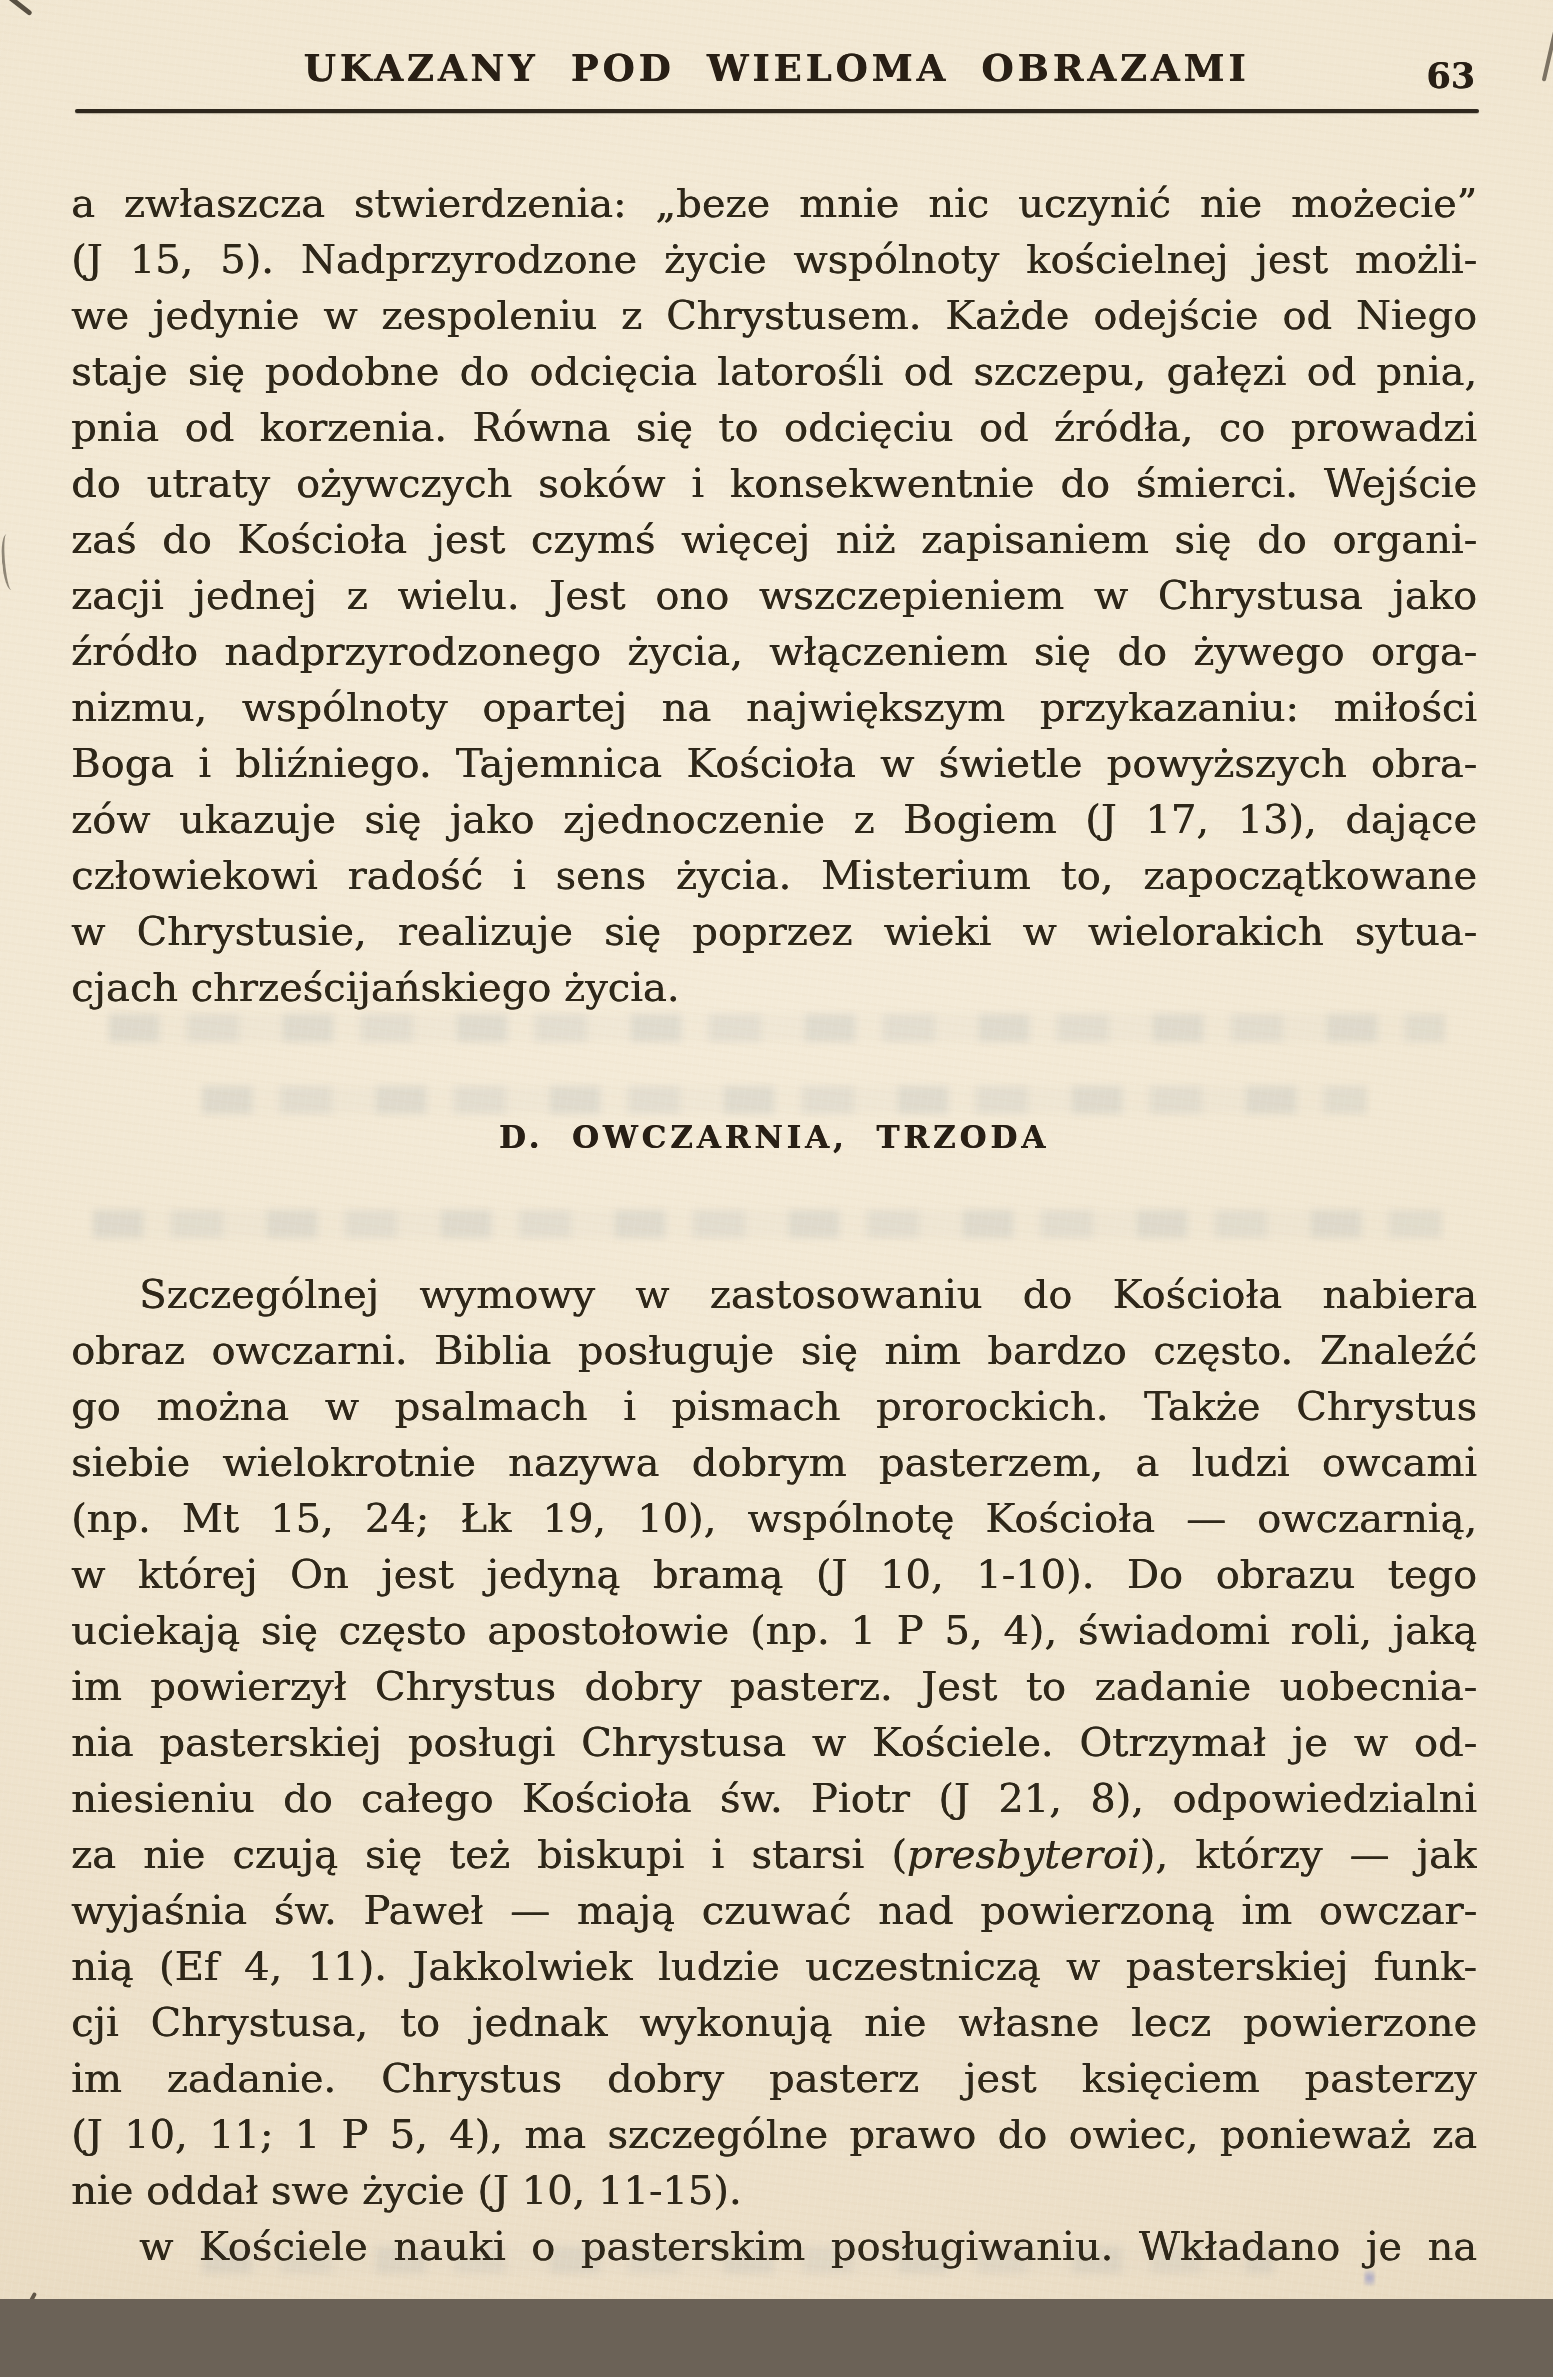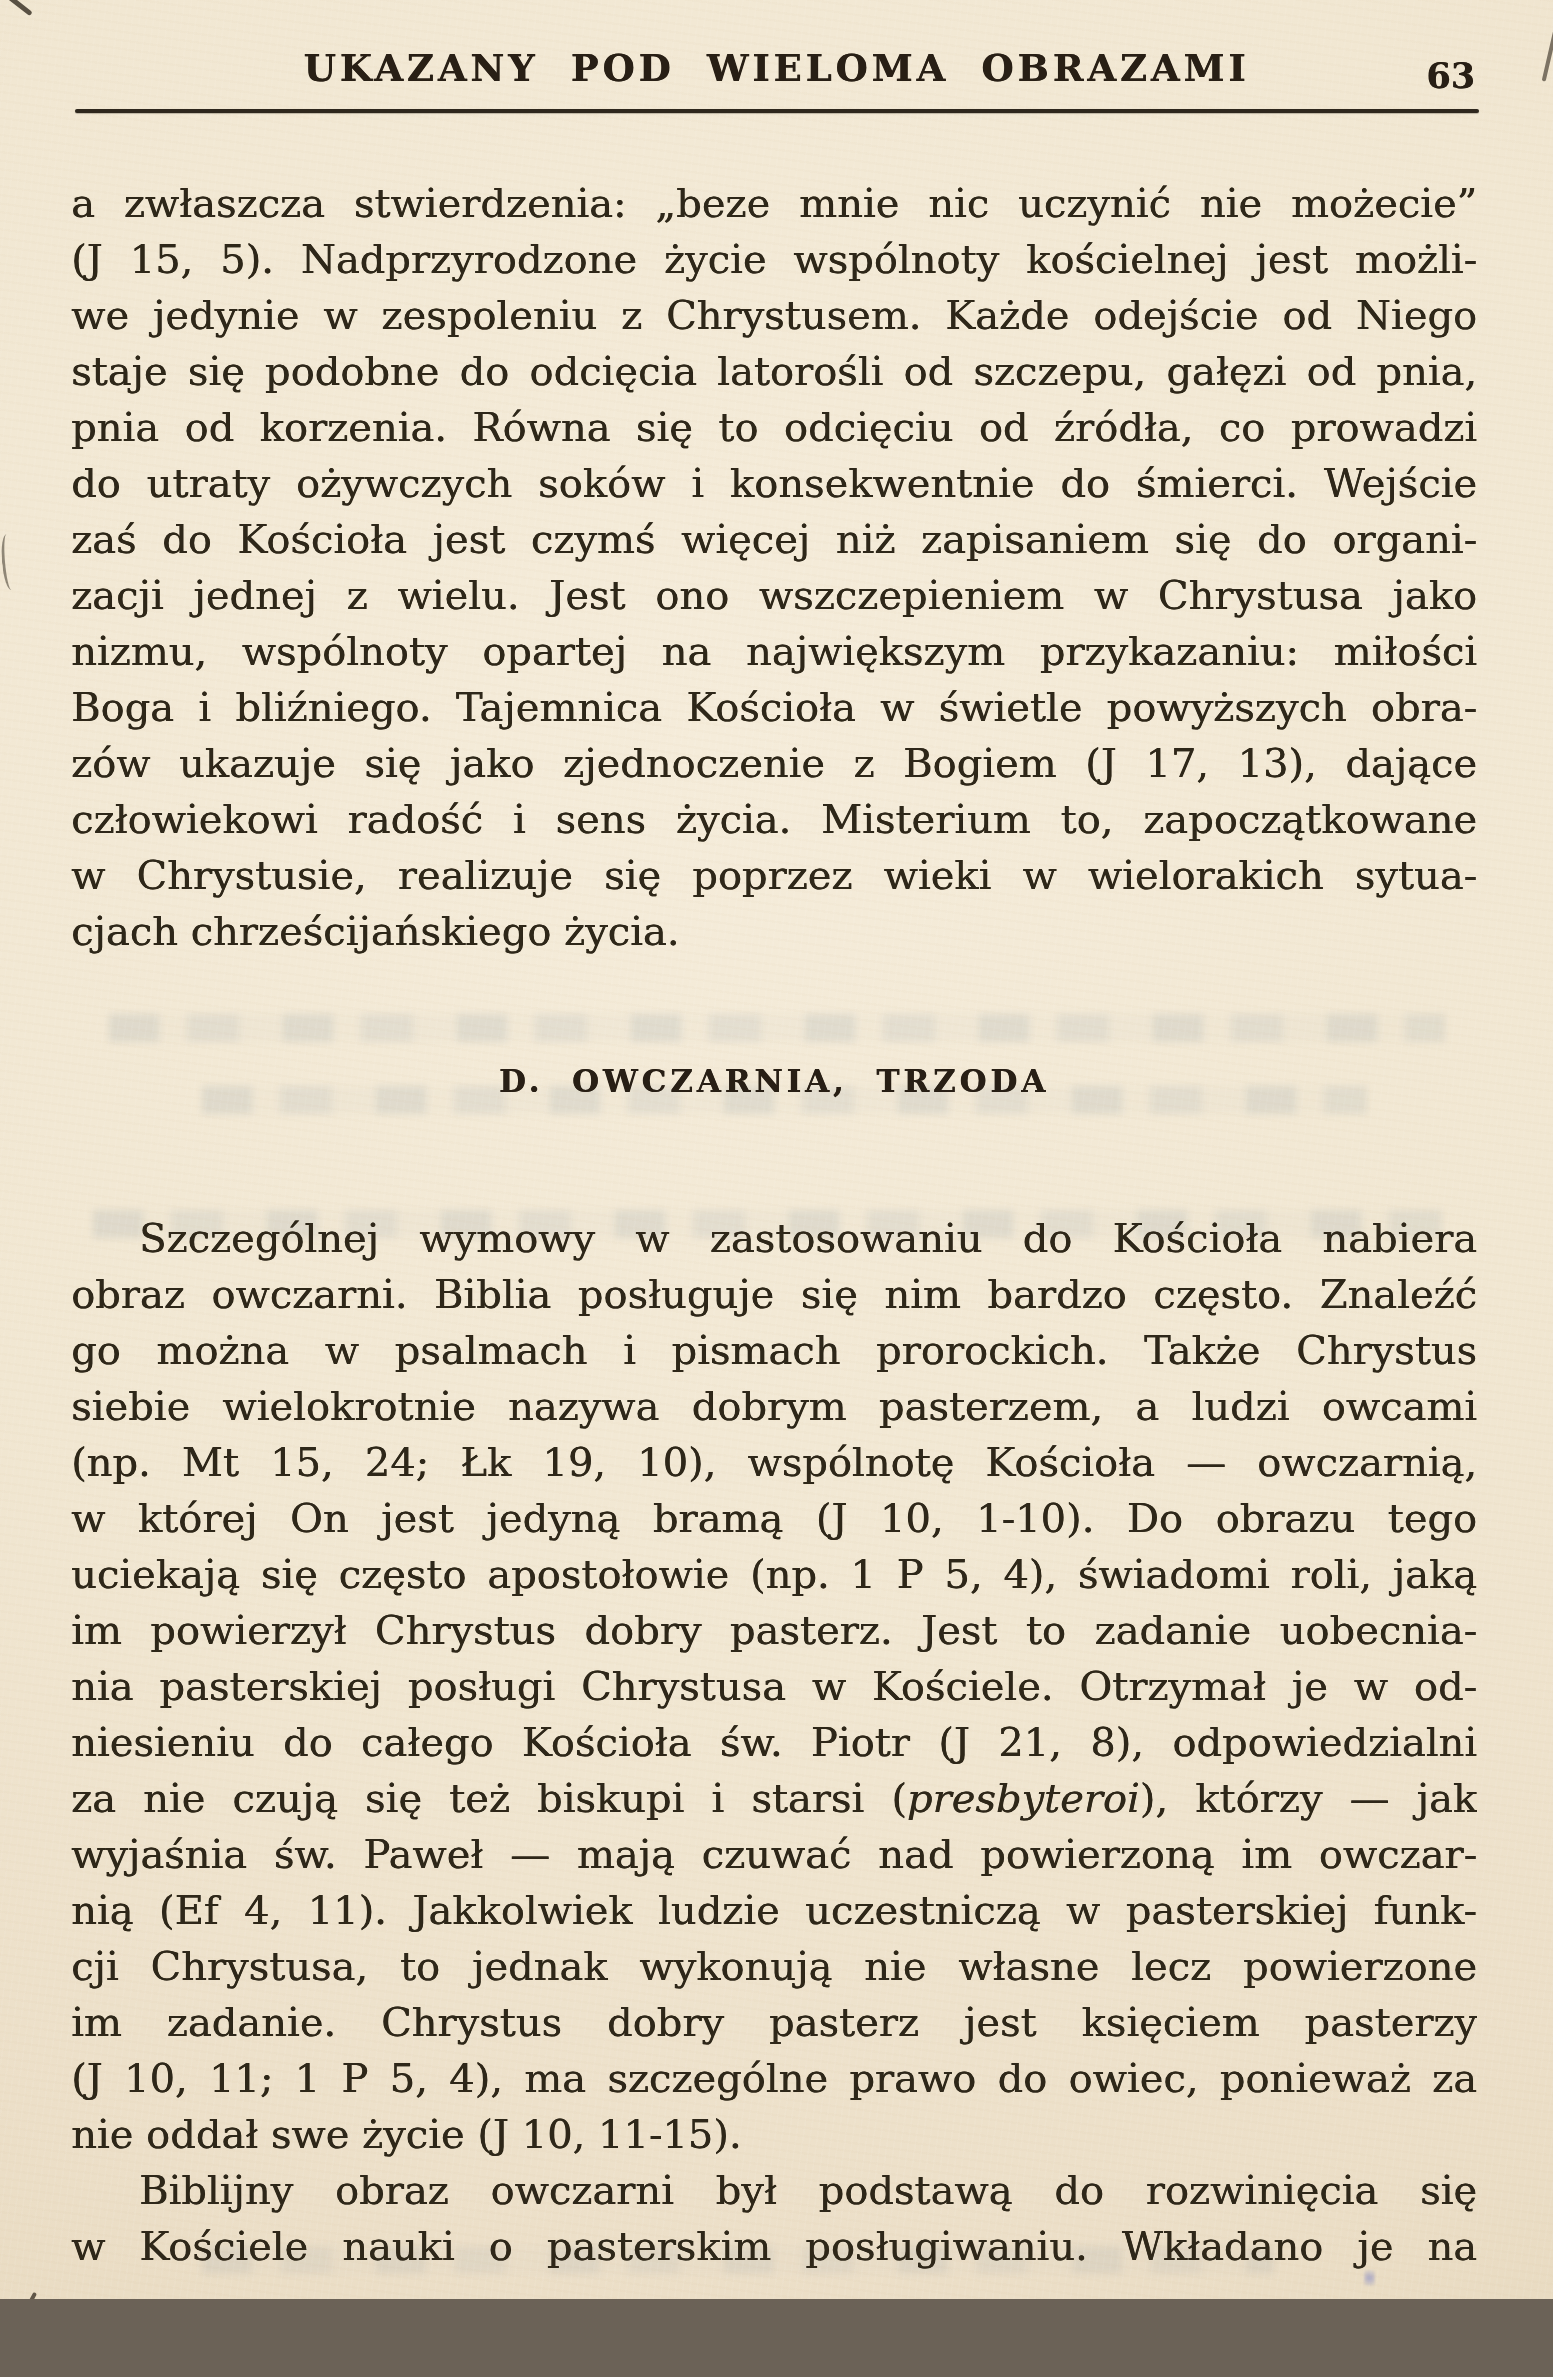--- a/index.html
+++ b/index.html
@@ -168,20 +168,21 @@
     <div id="para-first">
         <div class="para">
           <div class="line">a zwłaszcza stwierdzenia: „beze mnie nic uczynić nie możecie”</div>
           <div class="line">(J 15, 5). Nadprzyrodzone życie wspólnoty kościelnej jest możli-</div>
           <div class="line">we jedynie w zespoleniu z Chrystusem. Każde odejście od Niego</div>
           <div class="line">staje się podobne do odcięcia latorośli od szczepu, gałęzi od pnia,</div>
           <div class="line">pnia od korzenia. Równa się to odcięciu od źródła, co prowadzi</div>
           <div class="line">do utraty ożywczych soków i konsekwentnie do śmierci. Wejście</div>
           <div class="line">zaś do Kościoła jest czymś więcej niż zapisaniem się do organi-</div>
           <div class="line">zacji jednej z wielu. Jest ono wszczepieniem w Chrystusa jako</div>
+          <div class="line">źródło nadprzyrodzonego życia, włączeniem się do żywego orga-</div>
           <div class="line">nizmu, wspólnoty opartej na największym przykazaniu: miłości</div>
           <div class="line">Boga i bliźniego. Tajemnica Kościoła w świetle powyższych obra-</div>
           <div class="line">zów ukazuje się jako zjednoczenie z Bogiem (J 17, 13), dające</div>
           <div class="line">człowiekowi radość i sens życia. Misterium to, zapoczątkowane</div>
           <div class="line">w Chrystusie, realizuje się poprzez wieki w wielorakich sytua-</div>
           <div class="line last">cjach chrześcijańskiego życia.</div>
         </div>
       </div>
     <h2 class="heading-row">D. OWCZARNIA, TRZODA</h2>
     <div id="para-rest">
@@ -198,21 +199,20 @@
           <div class="line">niesieniu do całego Kościoła św. Piotr (J 21, 8), odpowiedzialni</div>
           <div class="line"><span>za nie czują się też biskupi i starsi (</span><span class="it">presbyteroi</span><span>), którzy — jak</span></div>
           <div class="line">wyjaśnia św. Paweł — mają czuwać nad powierzoną im owczar-</div>
           <div class="line">nią (Ef 4, 11). Jakkolwiek ludzie uczestniczą w pasterskiej funk-</div>
           <div class="line">cji Chrystusa, to jednak wykonują nie własne lecz powierzone</div>
           <div class="line">im zadanie. Chrystus dobry pasterz jest księciem pasterzy</div>
           <div class="line">(J 10, 11; 1 P 5, 4), ma szczególne prawo do owiec, ponieważ za</div>
           <div class="line last">nie oddał swe życie (J 10, 11-15).</div>
         </div>
         <div class="para indent">
-          <div class="line">Biblijny obraz owczarni był podstawą do rozwinięcia się</div>
           <div class="line">w Kościele nauki o pasterskim posługiwaniu. Wkładano je na</div>
         </div>
       </div>
   </div>
 
   <div class="artifact a-top-left"></div>
   <div class="artifact a-top-right"></div>
   <div class="artifact a-left-paren"></div>
   <div class="artifact a-bottom-left"></div>
   <div class="artifact a-blue-speck"></div>

